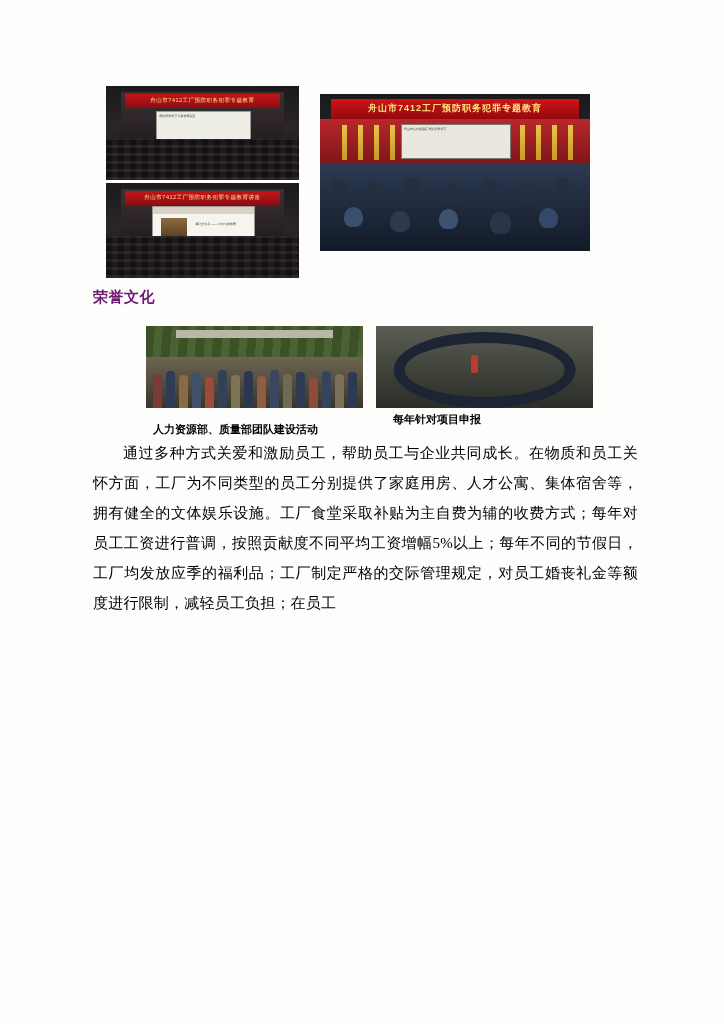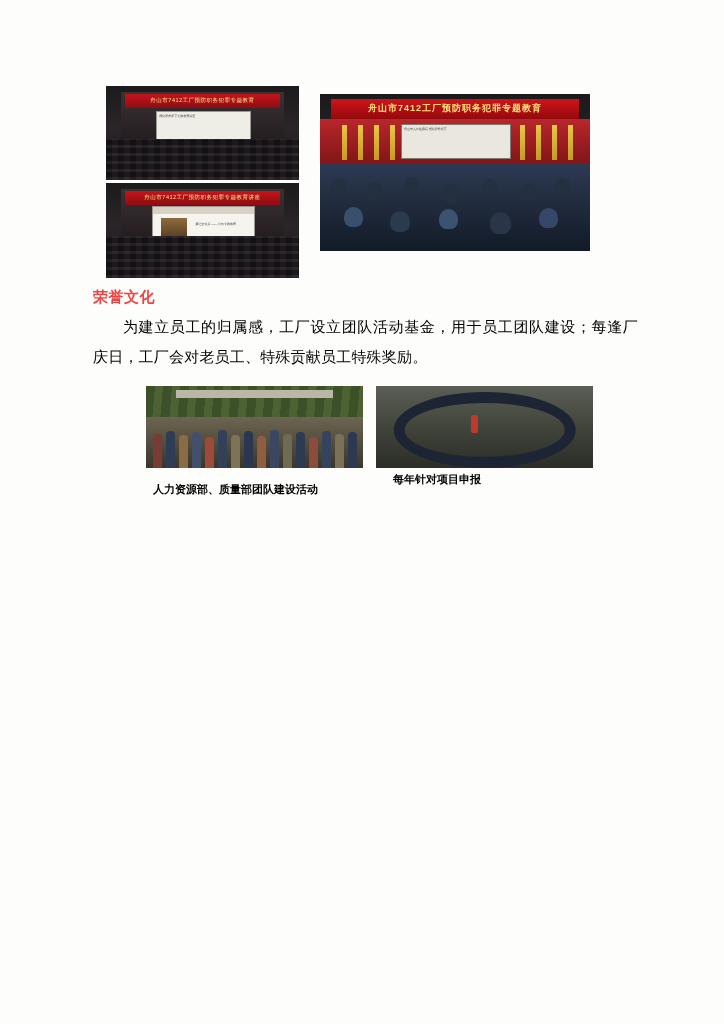--- a/index.html
+++ b/index.html
@@ -144,21 +144,21 @@
     background: #24303f;
   }
 
   
   h3.sub {
     font-size: 15px;
     font-weight: bold;
     margin: 0;
     line-height: 1.9;
     letter-spacing: .5px;
-    color: #ef4444;
+    color: #701a75;
   }
   p.body {
     font-size: 15px;
     margin: 0;
     line-height: 2.0;
     text-align: justify;
     text-justify: inter-ideograph;
     letter-spacing: .2px;
     color: #000;
   }
@@ -278,21 +278,20 @@
             <div class="txt" style="position:absolute;left:40%;top:34%;">廉洁文化月 —— 公司专题教育</div>
           </div>
           <div class="seats"></div>
         </div>
       </div>
 
     </div>
 
     <h3 class="sub">荣誉文化</h3>
 
-    <p class="body indent">为建立员工的归属感，工厂设立团队活动基金，用于员工团队建设；每逢厂庆日，工厂会对老员工、特殊贡献员工特殊奖励。</p>
 
 
     <div class="photo-row-mid">
       <div class="ph-d">
         <div class="d-bg"></div>
         <div class="d-trees"></div>
         <div class="d-banner"></div>
         <div class="d-crowd">
           <span style="left:3%;  height:66%; background:#7a3b36;"></span>
           <span style="left:9%;  height:72%; background:#2f3c55;"></span>
@@ -314,16 +313,17 @@
       </div>
       <div class="ph-e">
         <div class="e-bg"></div>
         <div class="e-ring"></div>
         <div class="e-center"></div>
       </div>
       <div class="cap cap-d">人力资源部、质量部团队建设活动</div>
       <div class="cap cap-e">每年针对项目申报</div>
     </div>
 
+    <p class="body indent">通过多种方式关爱和激励员工，帮助员工与企业共同成长。在物质和员工关怀方面，工厂为不同类型的员工分别提供了家庭用房、人才公寓、集体宿舍等，拥有健全的文体娱乐设施。工厂食堂采取补贴为主自费为辅的收费方式；每年对员工工资进行普调，按照贡献度不同平均工资增幅5%以上；每年不同的节假日，工厂均发放应季的福利品；工厂制定严格的交际管理规定，对员工婚丧礼金等额度进行限制，减轻员工负担；在员工</p>
 
   </div>
 
 </div>
 
 </body></html>

